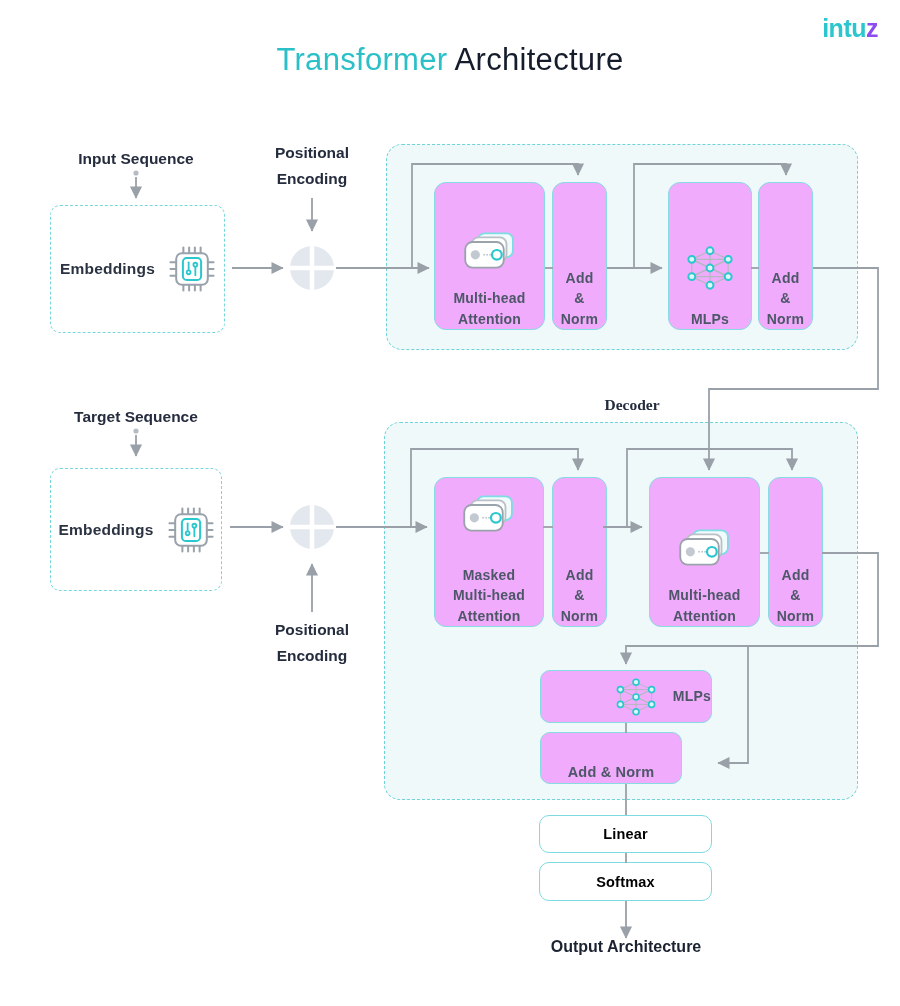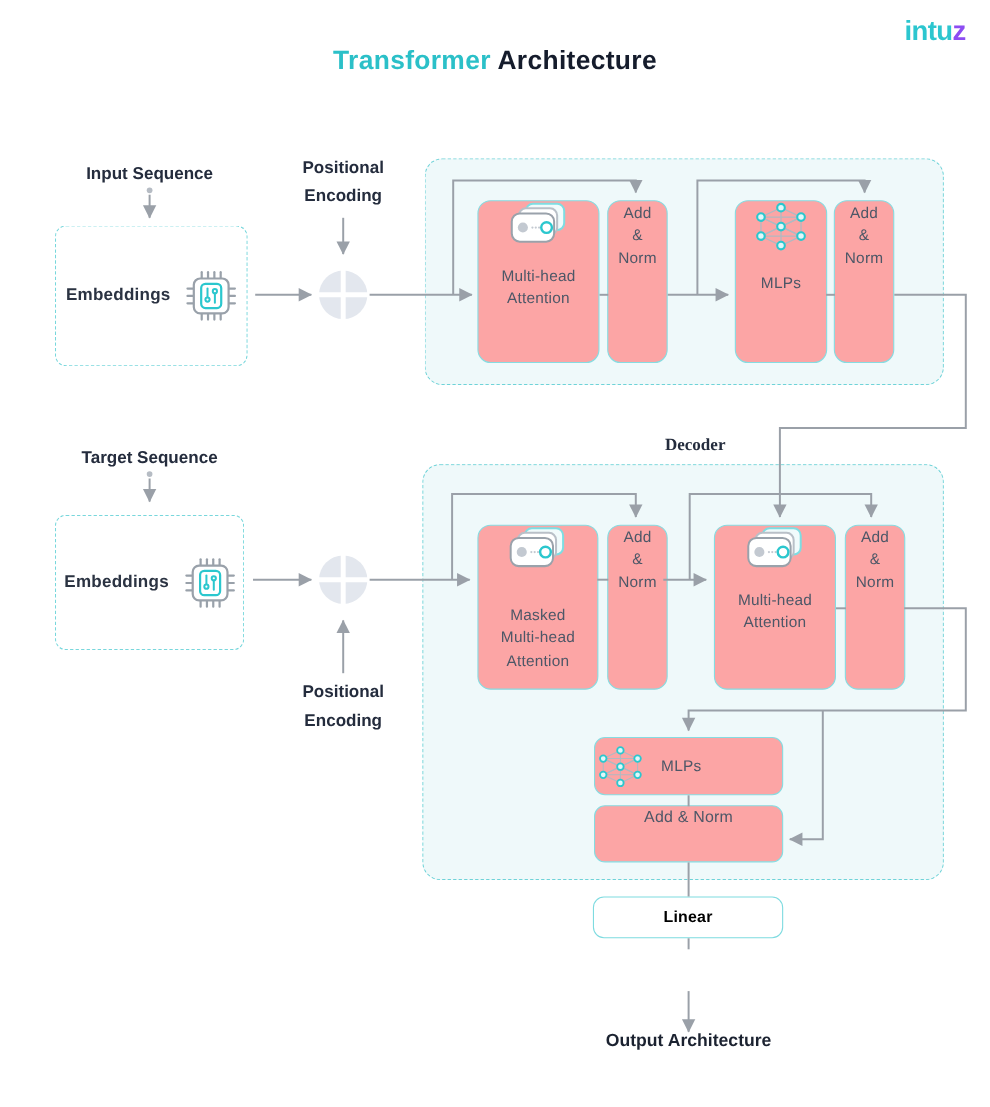--- a/index.html
+++ b/index.html
@@ -1,34 +1,34 @@
 <!DOCTYPE html>
 <html><head>
 <meta charset="utf-8">
 <style>
   html,body{margin:0;padding:0;background:#fff;}
   .canvas{position:relative;width:900px;height:1006px;background:#ffffff;overflow:hidden;
           font-family:"Liberation Sans",sans-serif;}
   .title{position:absolute;top:42px;left:0;width:900px;text-align:center;
-         font-size:24px;font-weight:700;letter-spacing:.3px;color:#151c2c;}
+         font-size:31px;font-weight:400;letter-spacing:.3px;color:#151c2c;}
   .title .accent{color:#2bc0c8;}
   .logo{position:absolute;top:14px;right:22px;font-size:25px;font-weight:700;
         letter-spacing:-.5px;color:#2cc6cf;}
   .logo .z{color:#8d4df2;}
   .lbl{position:absolute;text-align:center;font-size:15.5px;font-weight:700;
        color:#242c3d;line-height:26px;}
   .container{position:absolute;border:1.6px dashed #6fd3d8;border-radius:16px;
              background:#eff9fa;box-sizing:border-box;}
   .embed-box{position:absolute;border:1.6px dashed #78d7dc;border-radius:10px;
              background:#ffffff;box-sizing:border-box;display:flex;flex-direction:row;
              align-items:center;justify-content:center;gap:14px;}
   .embed-box .name{font-size:15.5px;font-weight:700;color:#2b3342;letter-spacing:.2px;}
-  .block{position:absolute;border:1.5px solid #86dce1;border-radius:12px;background:#fca5a5;
+  .block{position:absolute;border:1.5px solid #86dce1;border-radius:12px;background:#f0abfc;
          box-sizing:border-box;display:flex;flex-direction:column;align-items:center;
-         justify-content:flex-start;gap:13px;color:#4d5767;font-weight:400;font-size:14px;
+         justify-content:flex-end;gap:13px;color:#4d5767;font-weight:700;font-size:14px;
          text-align:center;line-height:1.45;letter-spacing:.2px;}
   .block .lines span{display:block;}
   .block.row{flex-direction:row;gap:14px;}
   .white-box{position:absolute;border:1.5px solid #7edbe0;border-radius:10px;background:#ffffff;
              box-sizing:border-box;display:flex;align-items:center;justify-content:center;
              color:#000000;font-weight:700;font-size:14.5px;letter-spacing:.2px;}
   .out-lbl{position:absolute;text-align:center;font-size:16px;font-weight:700;color:#1b2230;}
   svg.overlay{position:absolute;left:0;top:0;pointer-events:none;}
 </style>
 </head>
@@ -256,26 +256,29 @@
           <circle cx="47" cy="15" r="3.6"></circle>
         <circle cx="28" cy="24" r="3.6"></circle>
           <circle cx="9" cy="33" r="3.6"></circle>
           <circle cx="47" cy="33" r="3.6"></circle>
           <circle cx="28" cy="42" r="3.6"></circle>
       </g>
     </svg>
     <span>MLPs</span>
   </div>
 
-  <div class="block" style="left:540px;top:732px;width:172px;height:52px;border-radius:10px;font-size:14.5px;">
+  <div class="block" style="left:540px;top:732px;width:142px;height:52px;border-radius:10px;font-size:14.5px;">
     <span>Add &amp; Norm</span>
   </div>
 
   <div class="white-box" style="left:539px;top:815px;width:173px;height:38px;">
     <span>Linear</span>
+  </div>
+  <div class="white-box" style="left:539px;top:862px;width:173px;height:39px;">
+    <span>Softmax</span>
   </div>
   <div class="out-lbl" style="left:476px;top:938px;width:300px;">Output Architecture</div>
 
   <svg class="overlay" width="900" height="1006" viewBox="0 0 900 1006">
     <defs>
       <marker id="arrow" viewBox="0 0 10 10" refX="9" refY="5" markerWidth="7.5" markerHeight="7.5" orient="auto-start-reverse">
         <path d="M0.5,0.5 L9.5,5 L0.5,9.5 Z" fill="#9aa0a8"></path>
       </marker>
     </defs>
     <g stroke="#9aa0a8" stroke-width="1.8" fill="none">

